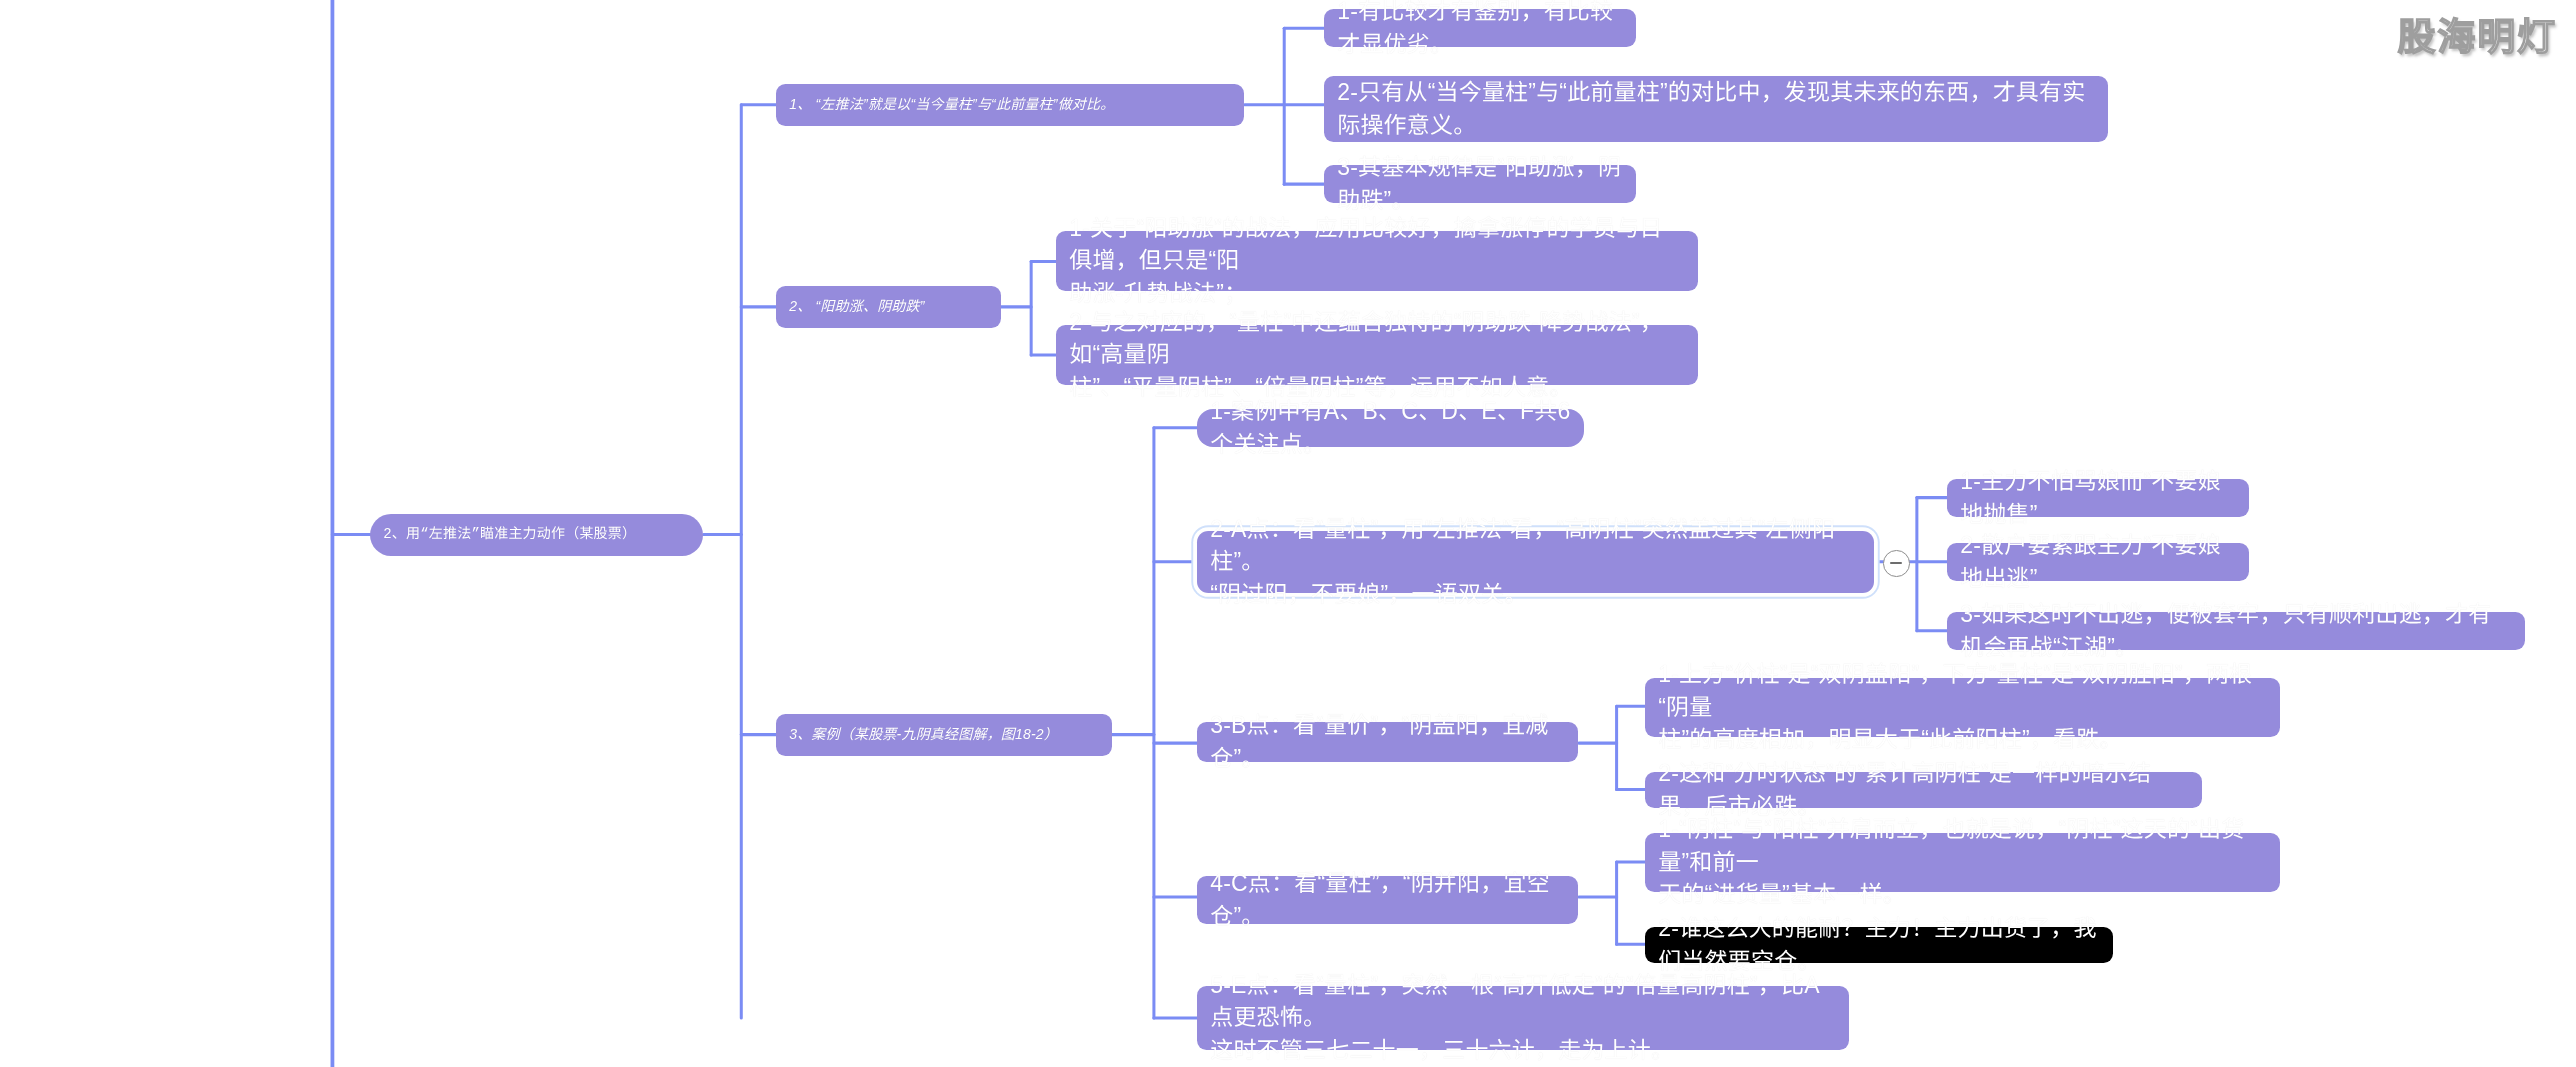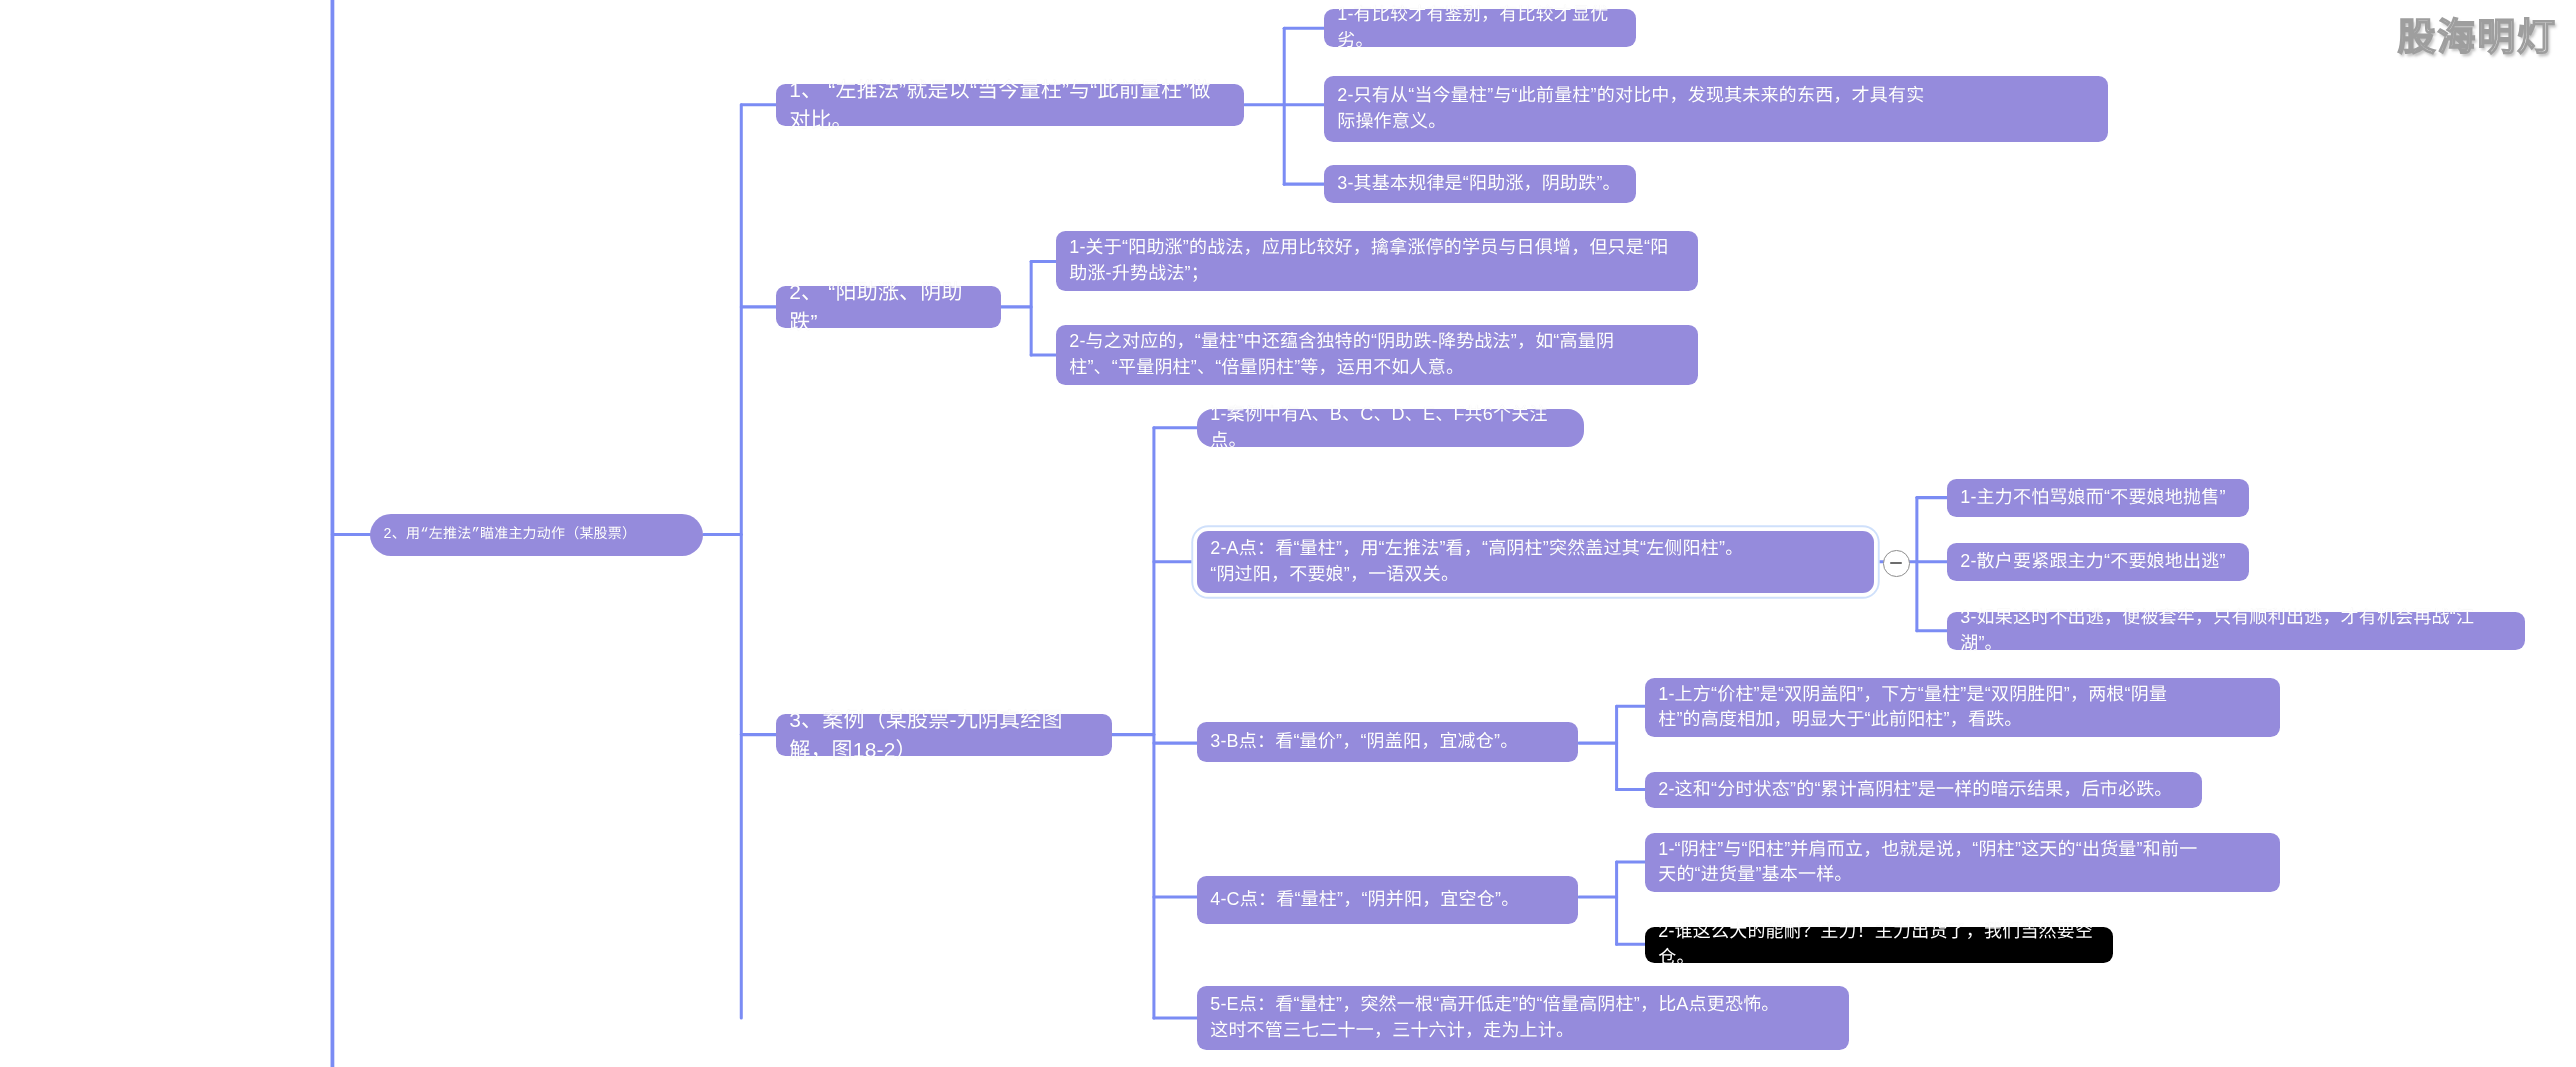--- a/index.html
+++ b/index.html
@@ -12,27 +12,27 @@
   svg.links{position:absolute;left:0;top:0;width:2576px;height:1067px;pointer-events:none;}
   .node{
     position:absolute;
     box-sizing:border-box;
     background:#958BDC;
     color:#ffffff;
     border-radius:9.4px;
     padding:8.5px 13.2px 9.4px 13.2px;
     line-height:1.42;
     letter-spacing:0.2px;
-    font-size:18px;
+    font-size:23px;
     white-space:pre-line;
     display:flex;align-items:center;
     text-shadow:0 0 0.9px rgba(0,0,0,.10);
   }
   .node.root{font-size:14px;border-radius:21px;font-family:Liberation Mono, monospace;}
-  .node.lvl1{font-size:21px;}
+  .node.lvl1{font-size:14px;font-style:italic;}
   .node.sel{
     box-shadow:0 0 0 3.8px #ffffff, 0 0 0 5.7px #cfe0fb;
     border-radius:11.3px;
   }
   .collapse{
     position:absolute;
     width:24.6px;height:24.6px;border-radius:50%;
     background:#ffffff;border:1.9px solid #8d8d8d;
     display:flex;align-items:center;justify-content:center;
     cursor:pointer;

